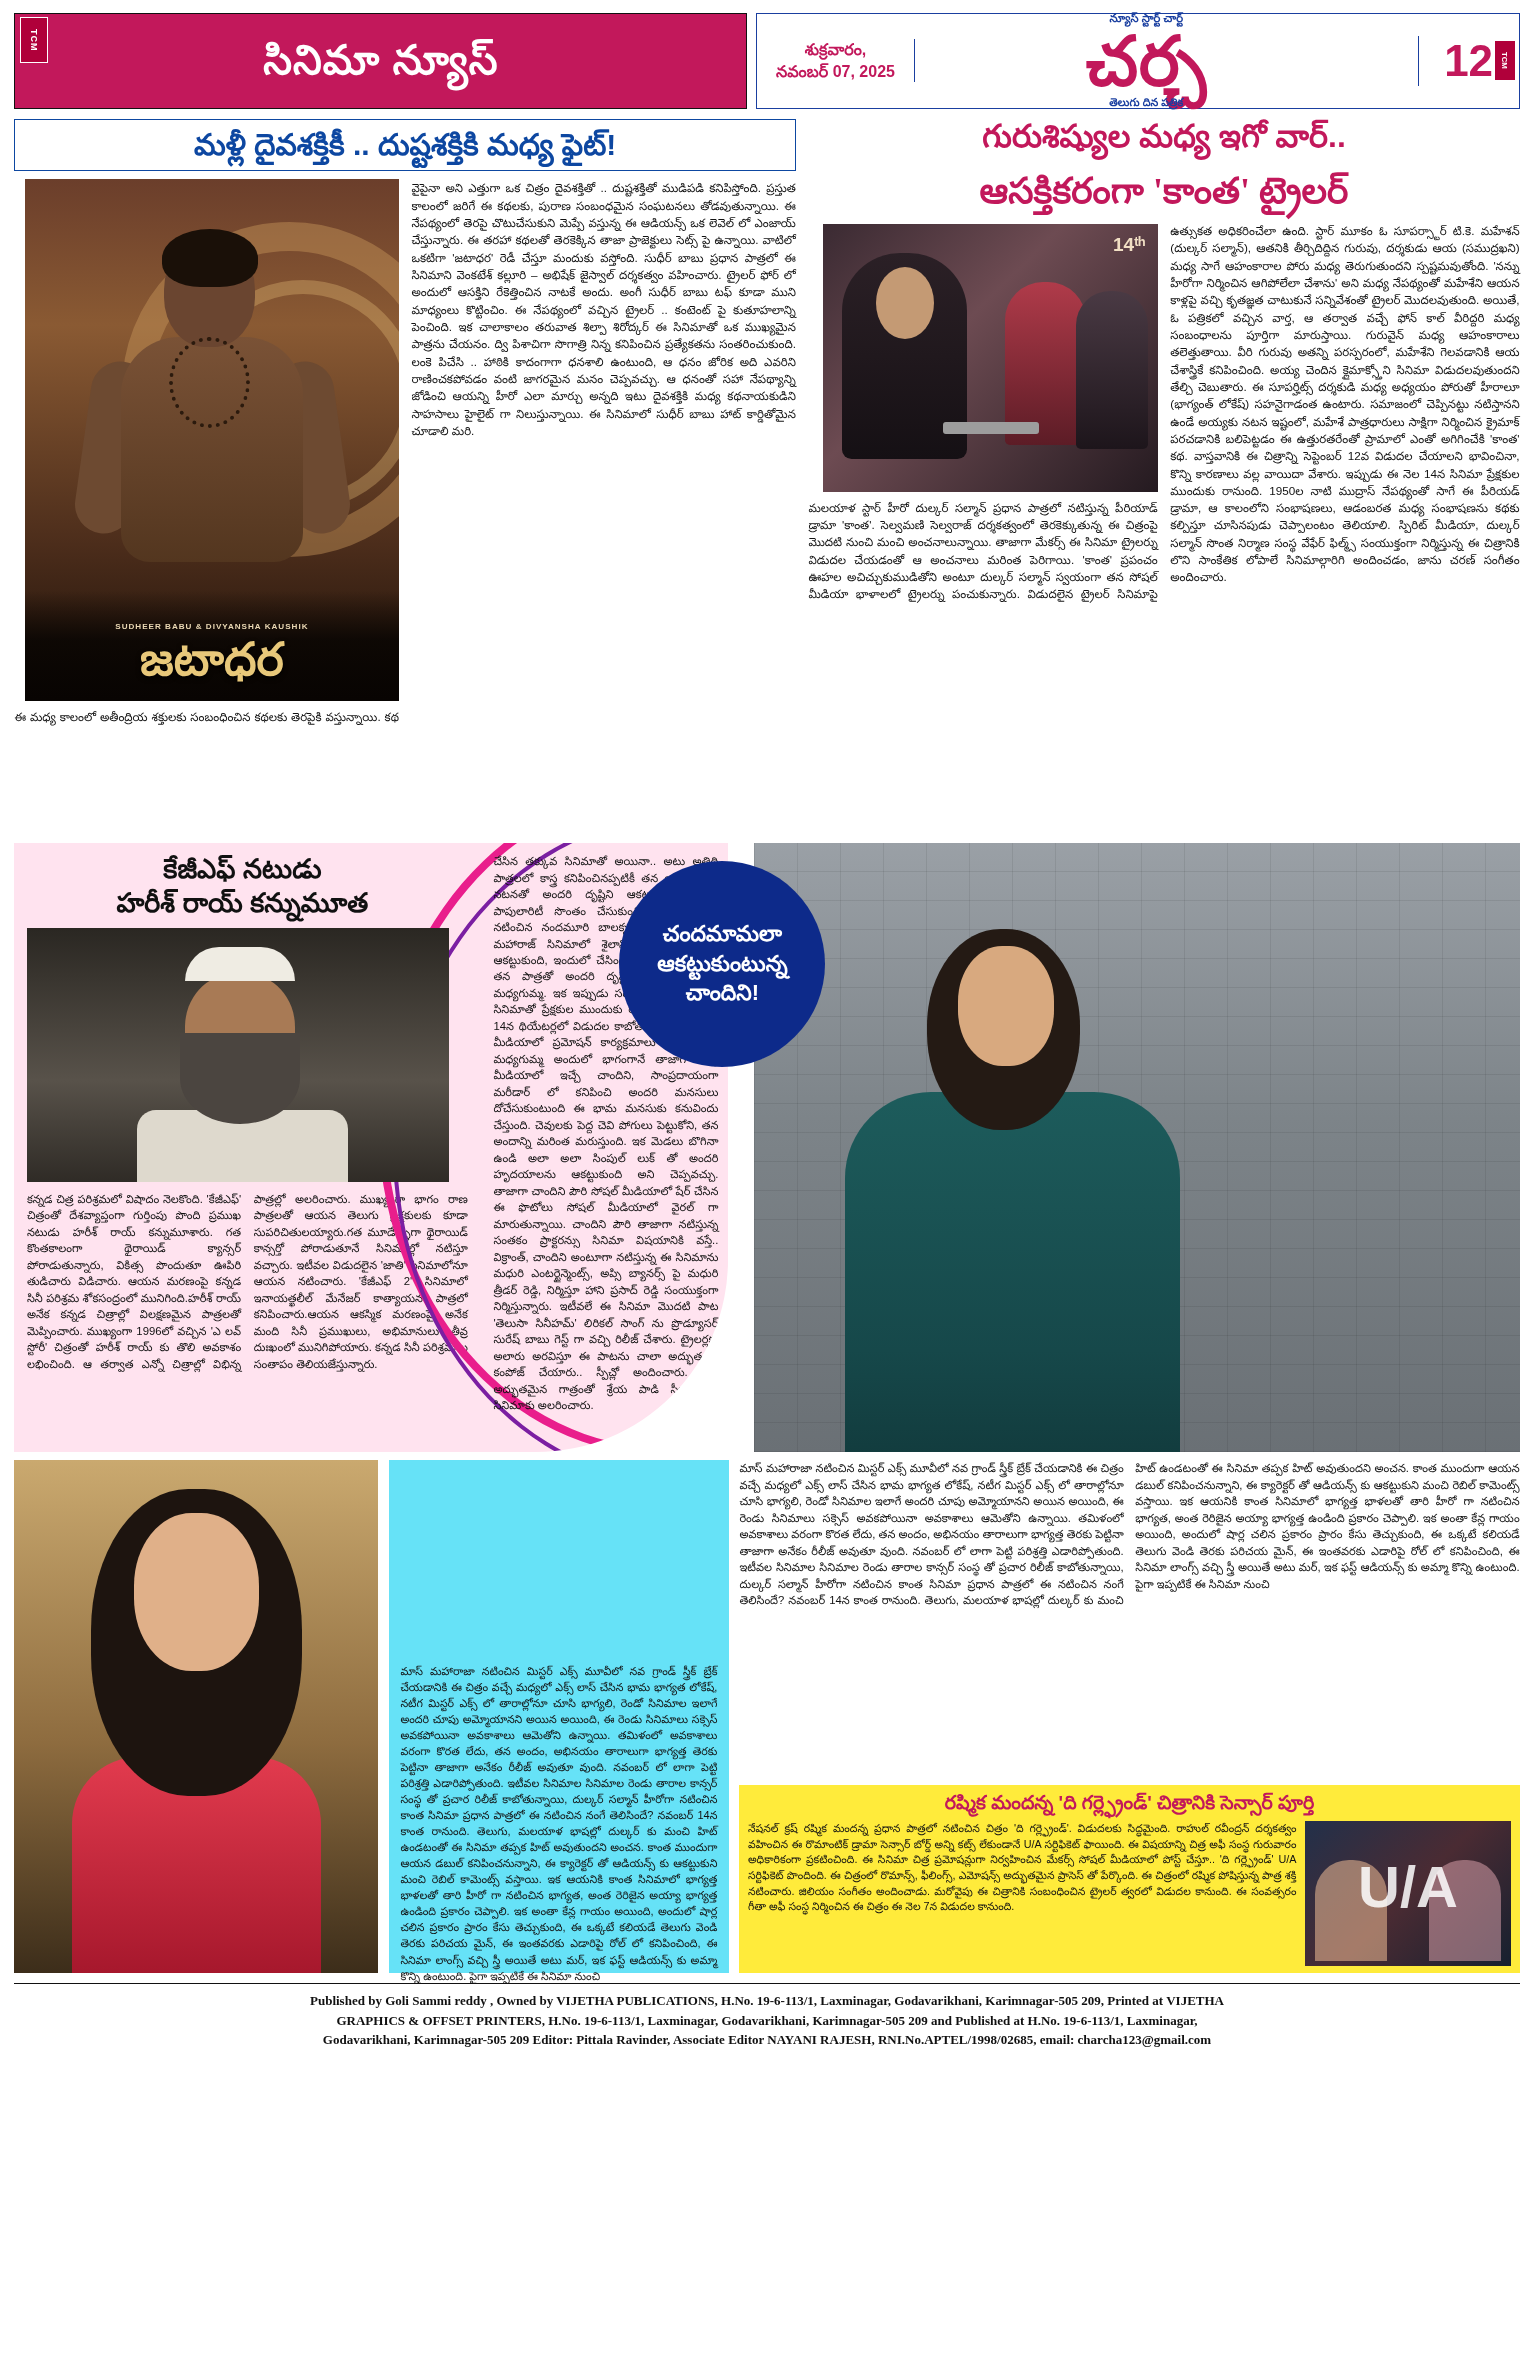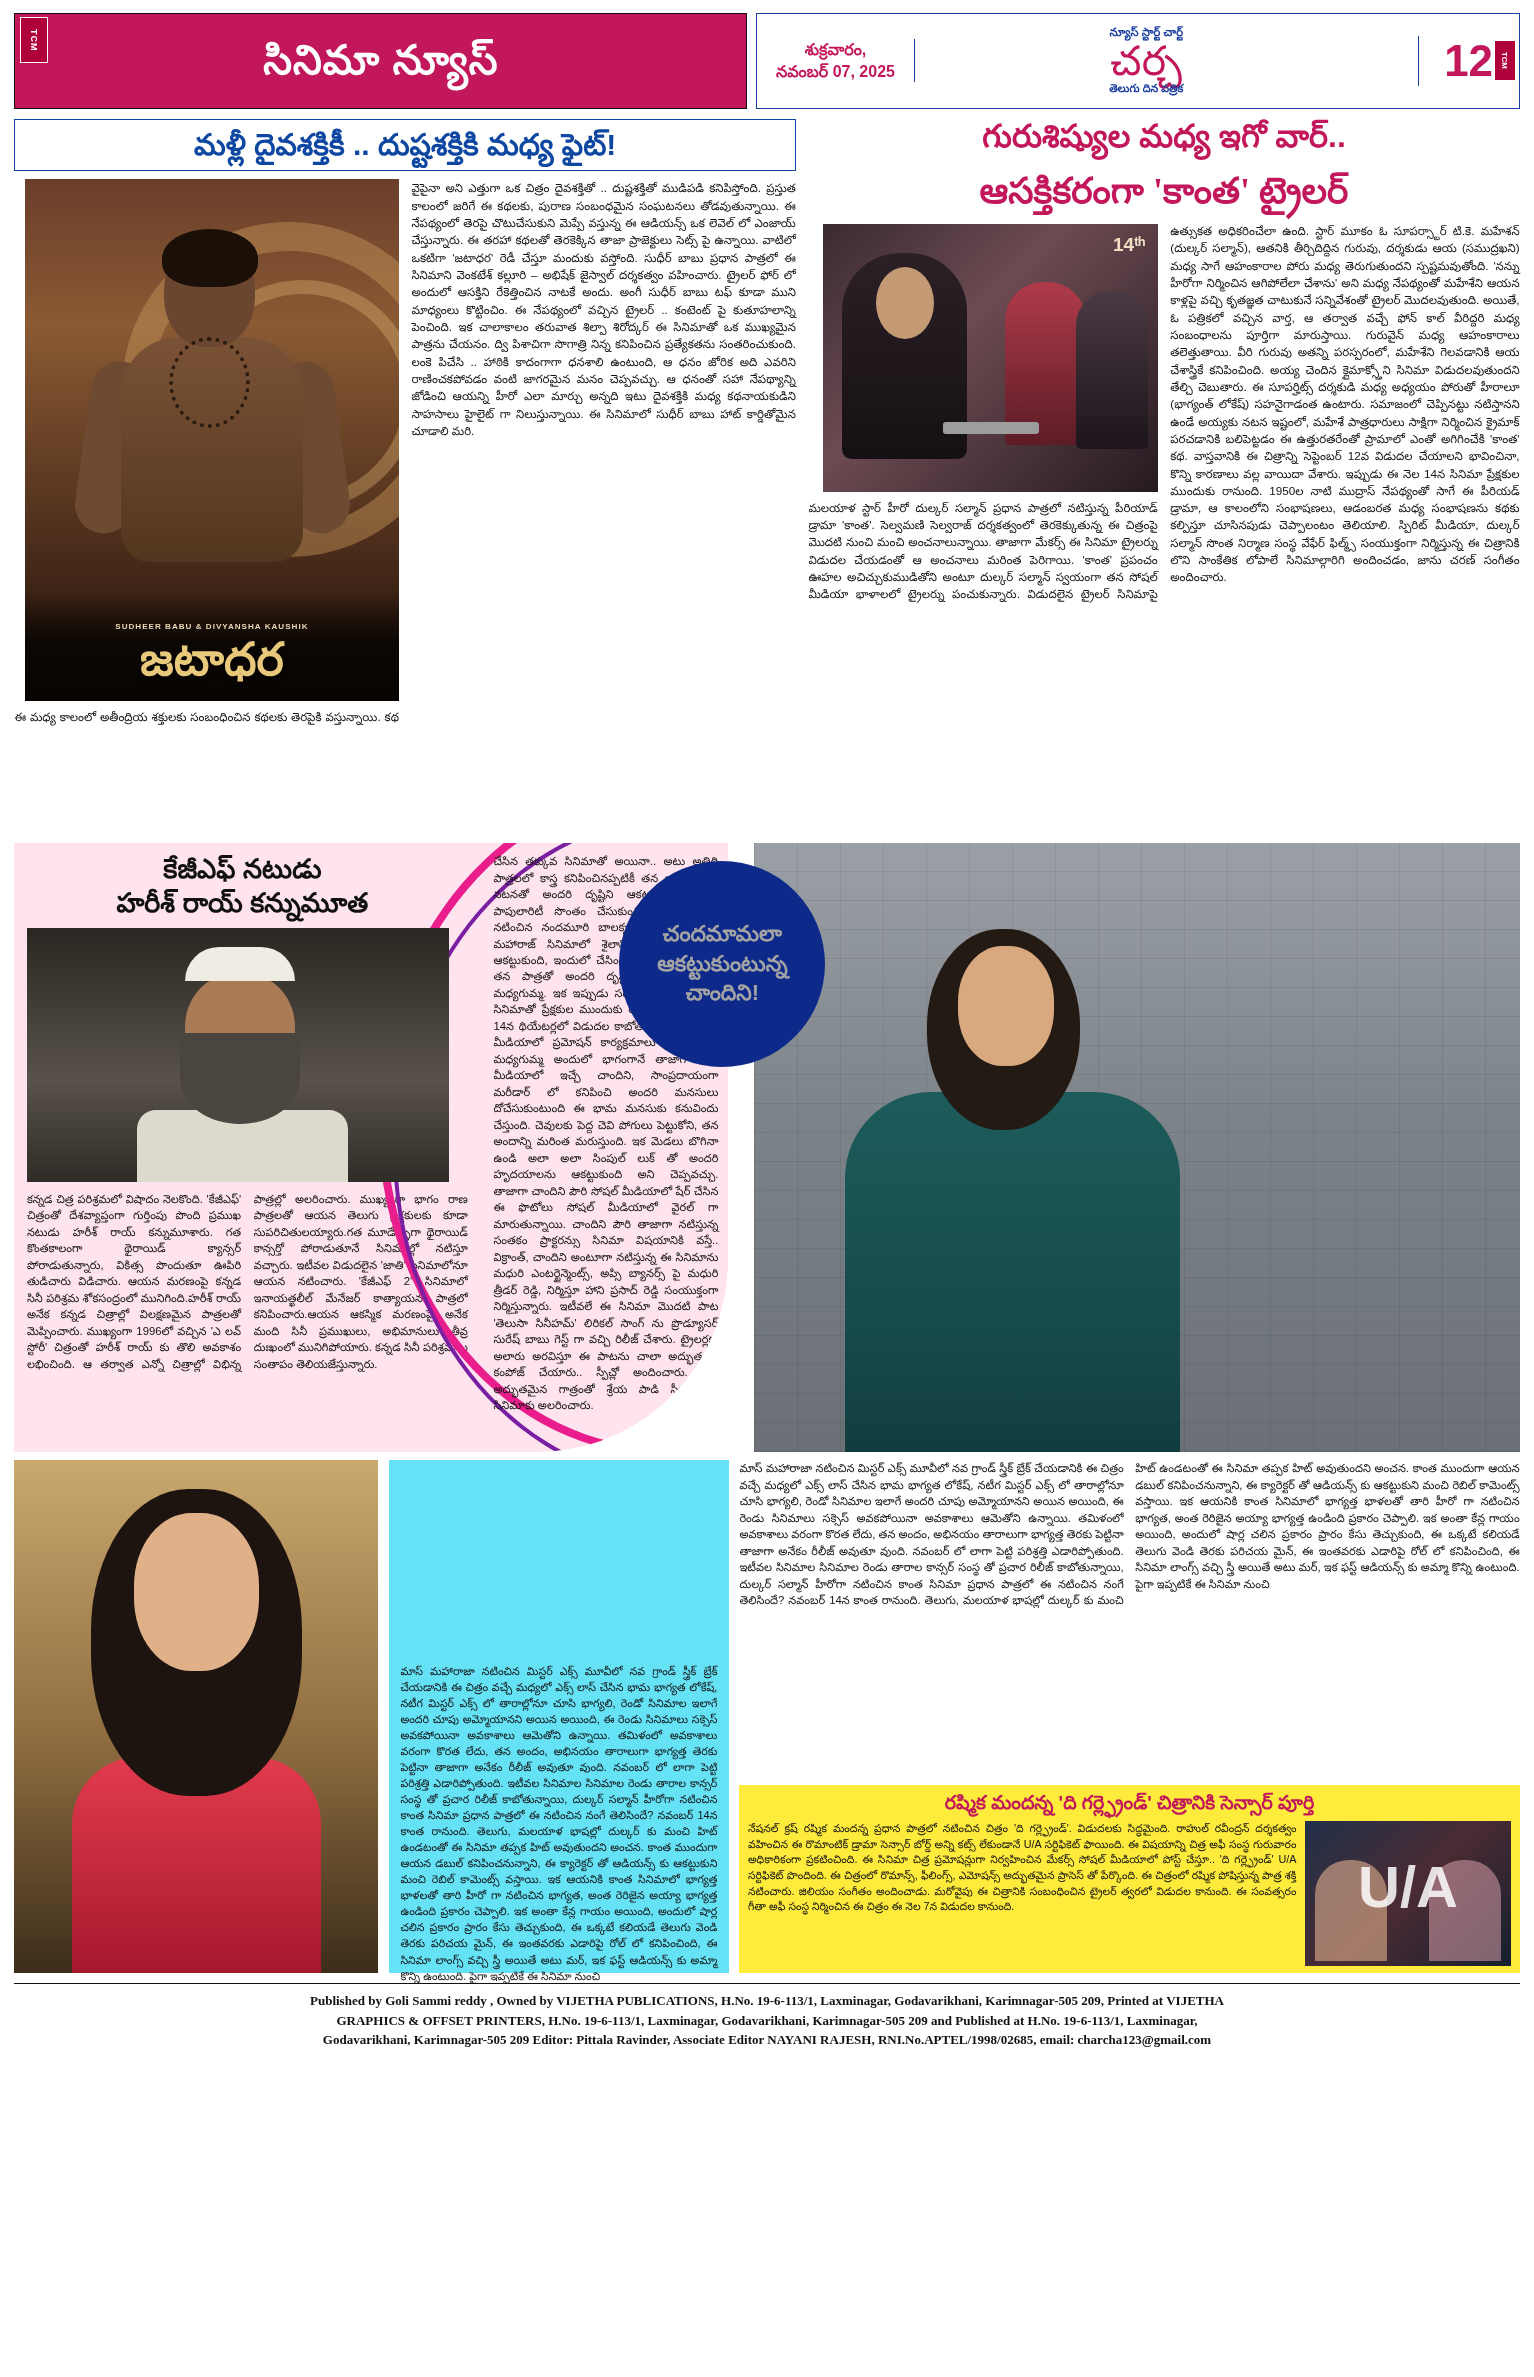--- a/index.html
+++ b/index.html
@@ -83,22 +83,22 @@
   }
   .mh-logo .sub-top {
     color: #1a3fa0;
     font-size: 11.5px;
     font-weight: bold;
     display: block;
     margin-bottom: 1.9px;
   }
   .mh-logo .brand {
     color: #c2185b;
-    font-size: 41px;
-    font-weight: normal;
+    font-size: 69px;
+    font-weight: bold;
     display: block;
     letter-spacing: 0.5px;
   }
   .mh-logo .sub-bot {
     color: #1a3fa0;
     font-size: 11px;
     font-weight: bold;
     display: block;
     margin-top: 1px;
   }
@@ -435,21 +435,21 @@
     width: 335px; height: 431px;
     background: linear-gradient(180deg,#1d5c5c 0%,#16484a 60%,#0f3436 100%);
     border-radius: 86px 86px 0 0;
   }
   .badge-circle {
     position: absolute;
     left: 605px; top: 18px;
     width: 206px; height: 206px;
     border-radius: 50%;
     background: #0d2a8a;
-    color: #a3a3a3;
+    color: #ffffff;
     display: flex; align-items: center; justify-content: center;
     text-align: center;
     font-size: 22px;
     font-weight: bold;
     line-height: 1.35;
     padding: 9.6px;
     z-index: 5;
   }
 
   

